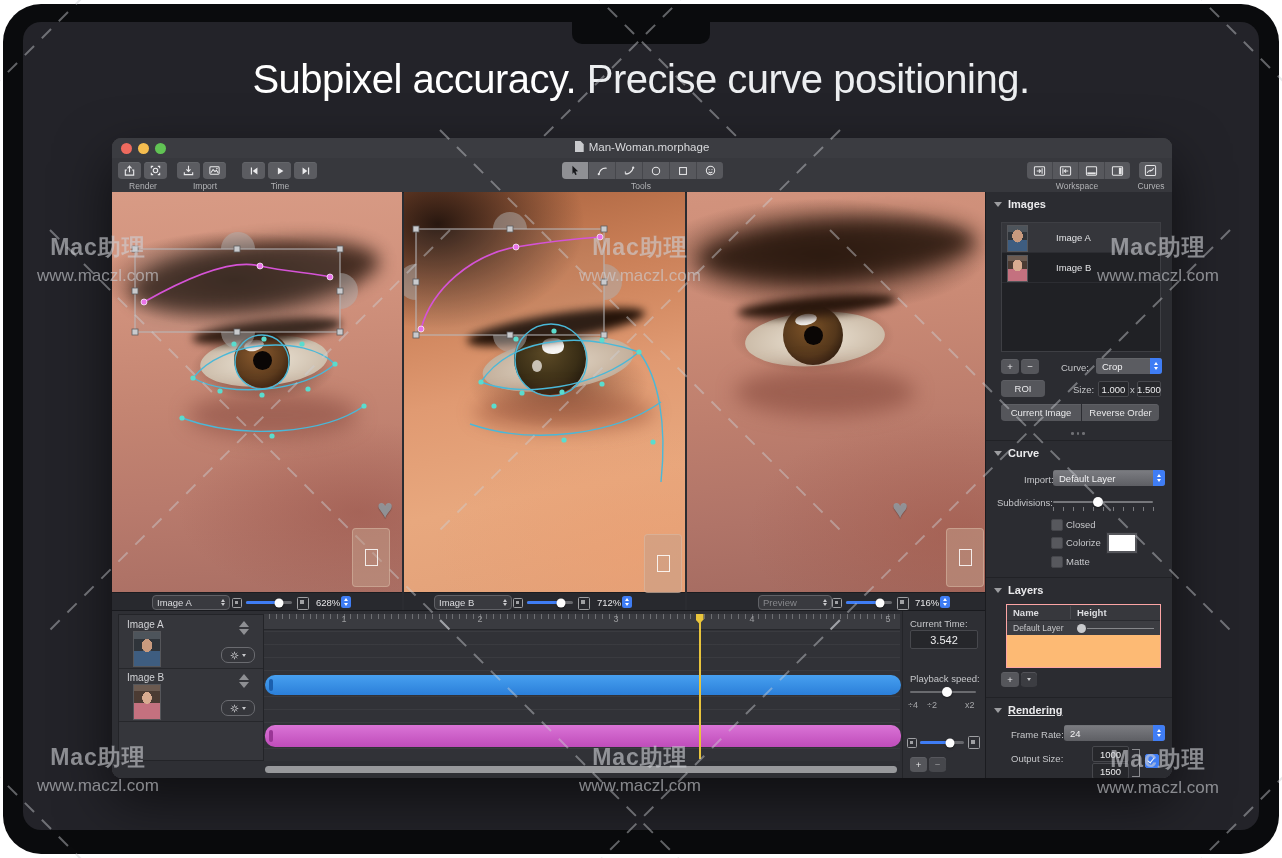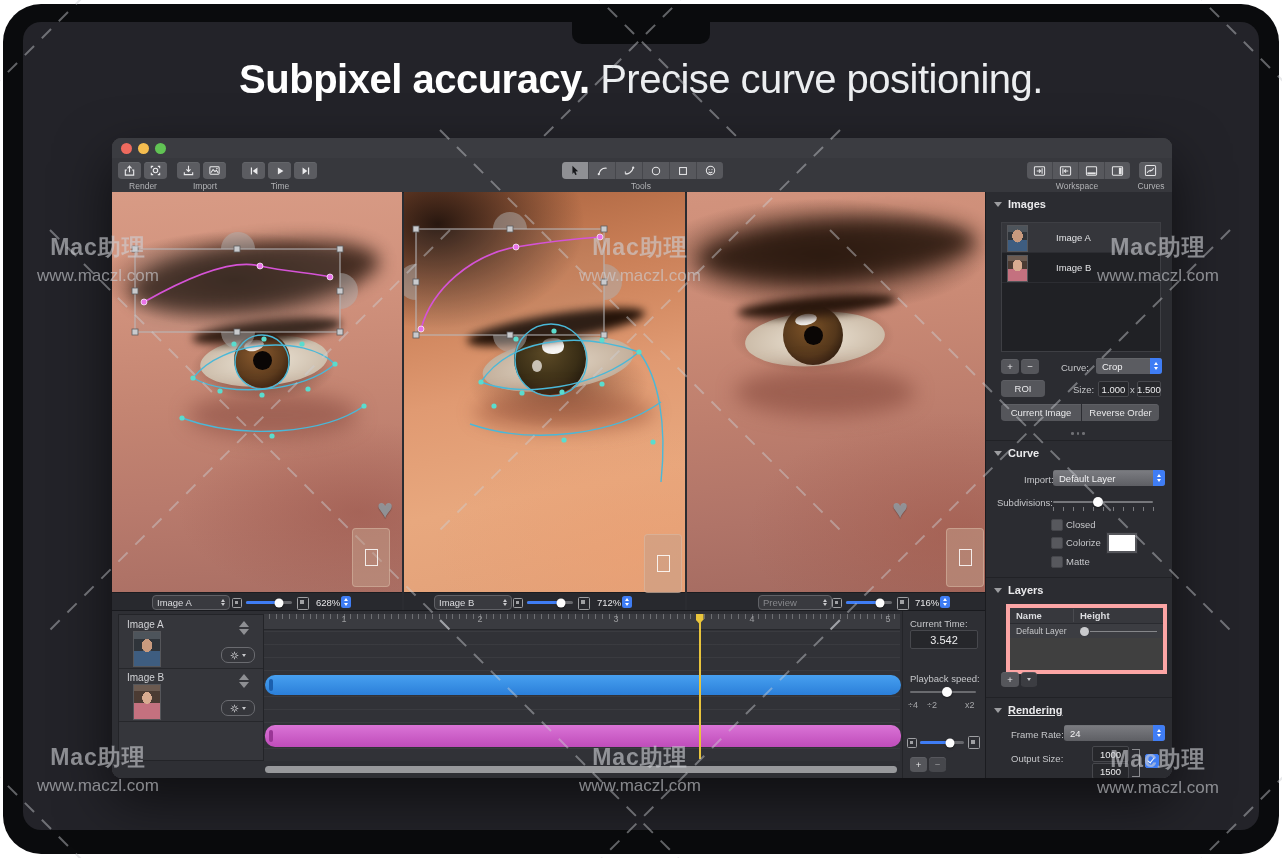--- a/index.html
+++ b/index.html
@@ -5,21 +5,21 @@
   html,body{margin:0;padding:0;background:#fff;}
   .page{position:relative;width:1282px;height:858px;background:#fff;overflow:hidden;
         font-family:"Liberation Sans",sans-serif;-webkit-font-smoothing:antialiased;}
   .abs{position:absolute;}
   
   .laptop{position:absolute;left:3px;top:4px;right:3px;bottom:4px;background:#0a0b0d;border-radius:38px;}
   .screenbg{position:absolute;left:20px;top:18px;right:20px;bottom:24px;background:#232329;border-radius:18px;}
   .notch{position:absolute;left:50%;top:18px;transform:translateX(-50%);width:138px;height:22px;background:#0a0b0d;border-radius:0 0 10px 10px;}
   
   .headline{position:absolute;left:0;right:0;top:57px;text-align:center;font-size:40px;letter-spacing:-0.5px;color:#fff;margin:0;font-weight:400;}
-  .hl-b{font-weight:700;}
+  .hl-b{font-weight:400;}
   .hl-r{color:#eceef0;}
   
   .win{position:absolute;left:112px;top:138px;width:1060px;height:640px;background:#2b2c31;border-radius:9px;overflow:hidden;
        box-shadow:0 22px 55px rgba(0,0,0,.6), inset 0 0 0 0.5px rgba(255,255,255,.14);}
   .titlebar{position:absolute;left:0;top:0;right:0;height:20px;background:#3b3c41;}
   .tl{position:absolute;top:5px;width:11px;height:11px;border-radius:50%;}
   .title{position:absolute;left:0;right:0;top:3px;text-align:center;font-size:11.5px;color:#d9dadd;}
   .docicon{display:inline-block;width:9px;height:11px;background:#c9cacd;vertical-align:-1px;margin-right:5px;
            clip-path:polygon(0 0,65% 0,100% 30%,100% 100%,0 100%);}
   .toolbar{position:absolute;left:0;top:20px;right:0;height:34px;background:#37383d;border-bottom:1px solid #222327;}
@@ -112,20 +112,21 @@
   </div>
 
   <h1 class="headline"><span class="hl-b">Subpixel accuracy.</span><span class="hl-r"> Precise curve positioning.</span></h1>
 
   <div class="win">
 
     <div class="titlebar">
       <span class="tl" style="left:9px;background:#ee6a5e;"></span>
       <span class="tl" style="left:26px;background:#f5bd4f;"></span>
       <span class="tl" style="left:43px;background:#61c354;"></span>
+      <div class="title"><span class="docicon"></span><span>Man-Woman.morphage</span></div>
     </div>
 
     <div class="toolbar">
       <div class="tbtn" style="left:6px;">
         <svg width="13" height="13" viewBox="0 0 14 14">
             <g stroke="#eaeaec" stroke-width="1.2" fill="none">
               <path d="M7 9V2.5M4.8 4.6 7 2.3l2.2 2.3"></path>
               <path d="M4.2 6.5H2.5V12h9V6.5H9.8"></path>
             </g>
           </svg>
@@ -604,21 +605,21 @@
       <span class="slabel" style="left:80px;top:345px;">Colorize</span>
       <div class="abs" style="left:121px;top:341px;width:26px;height:16px;background:#fff;border:2px solid #55565b;outline:1px solid #303136;"></div>
       <span class="chk" style="left:65px;top:364px;"></span>
       <span class="slabel" style="left:80px;top:364px;">Matte</span>
       <div class="hr" style="top:385px;"></div>
 
       <div class="sechdr" style="left:8px;top:392px;">
           <i class="tri"></i>
           <span>Layers</span>
         </div>
-      <div class="abs" style="left:20px;top:412px;width:153px;height:62px;background:#404040;border:4px solid #fca5a5;">
+      <div class="abs" style="left:20px;top:412px;width:153px;height:62px;background:#fdba74;border:1px solid #fca5a5;">
         <div class="abs" style="left:0;right:0;top:0;height:15px;background:#37383d;border-bottom:1px solid #2a2b30;">
           <span class="slabel" style="left:6px;top:2px;font-weight:700;color:#dcdde0;">Name</span>
           <span class="abs" style="left:63px;top:1px;bottom:1px;width:1px;background:#4a4b50;"></span>
           <span class="slabel" style="left:70px;top:2px;font-weight:700;color:#dcdde0;">Height</span>
         </div>
         <div class="abs" style="left:0;right:0;top:16px;height:14px;background:#3c3d42;">
           <span class="slabel" style="left:6px;top:2px;font-size:8.5px;">Default Layer</span>
           <span class="abs" style="left:70px;top:6px;width:9px;height:9px;border-radius:50%;background:#c9cacd;top:2.5px;"></span>
           <span class="abs" style="left:80px;top:6.5px;right:6px;height:1.5px;background:#85868a;"></span>
         </div>

